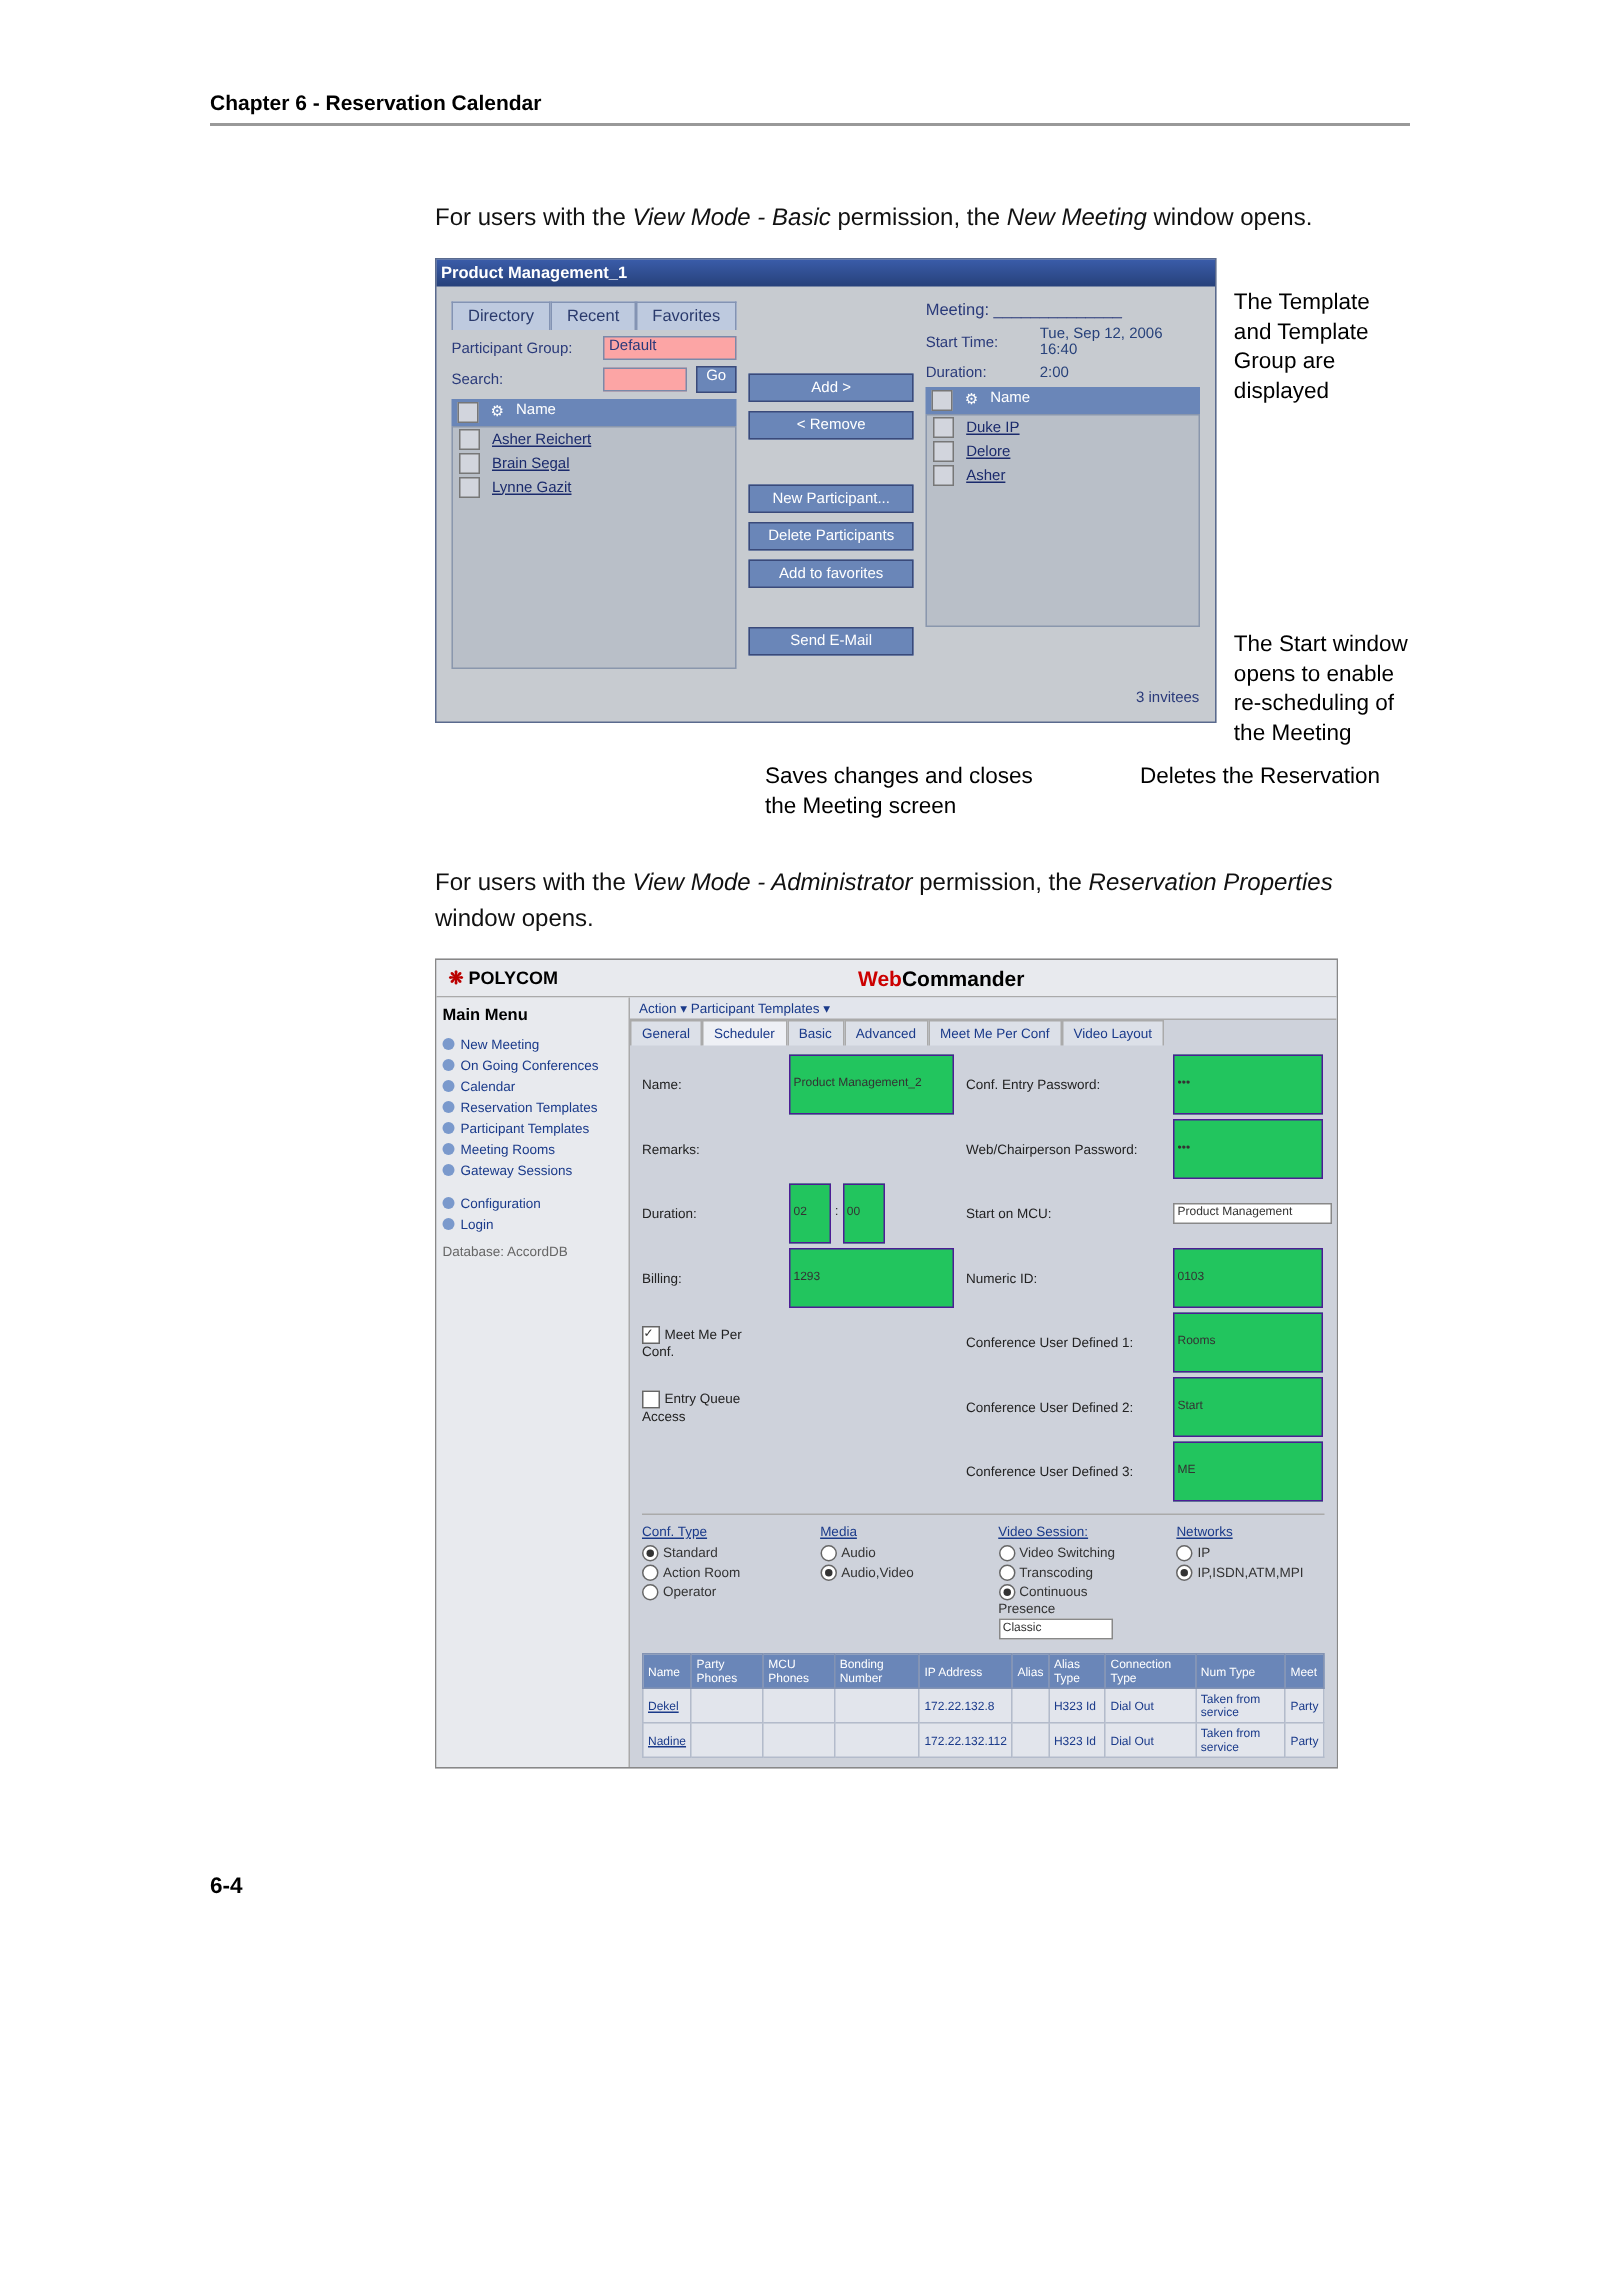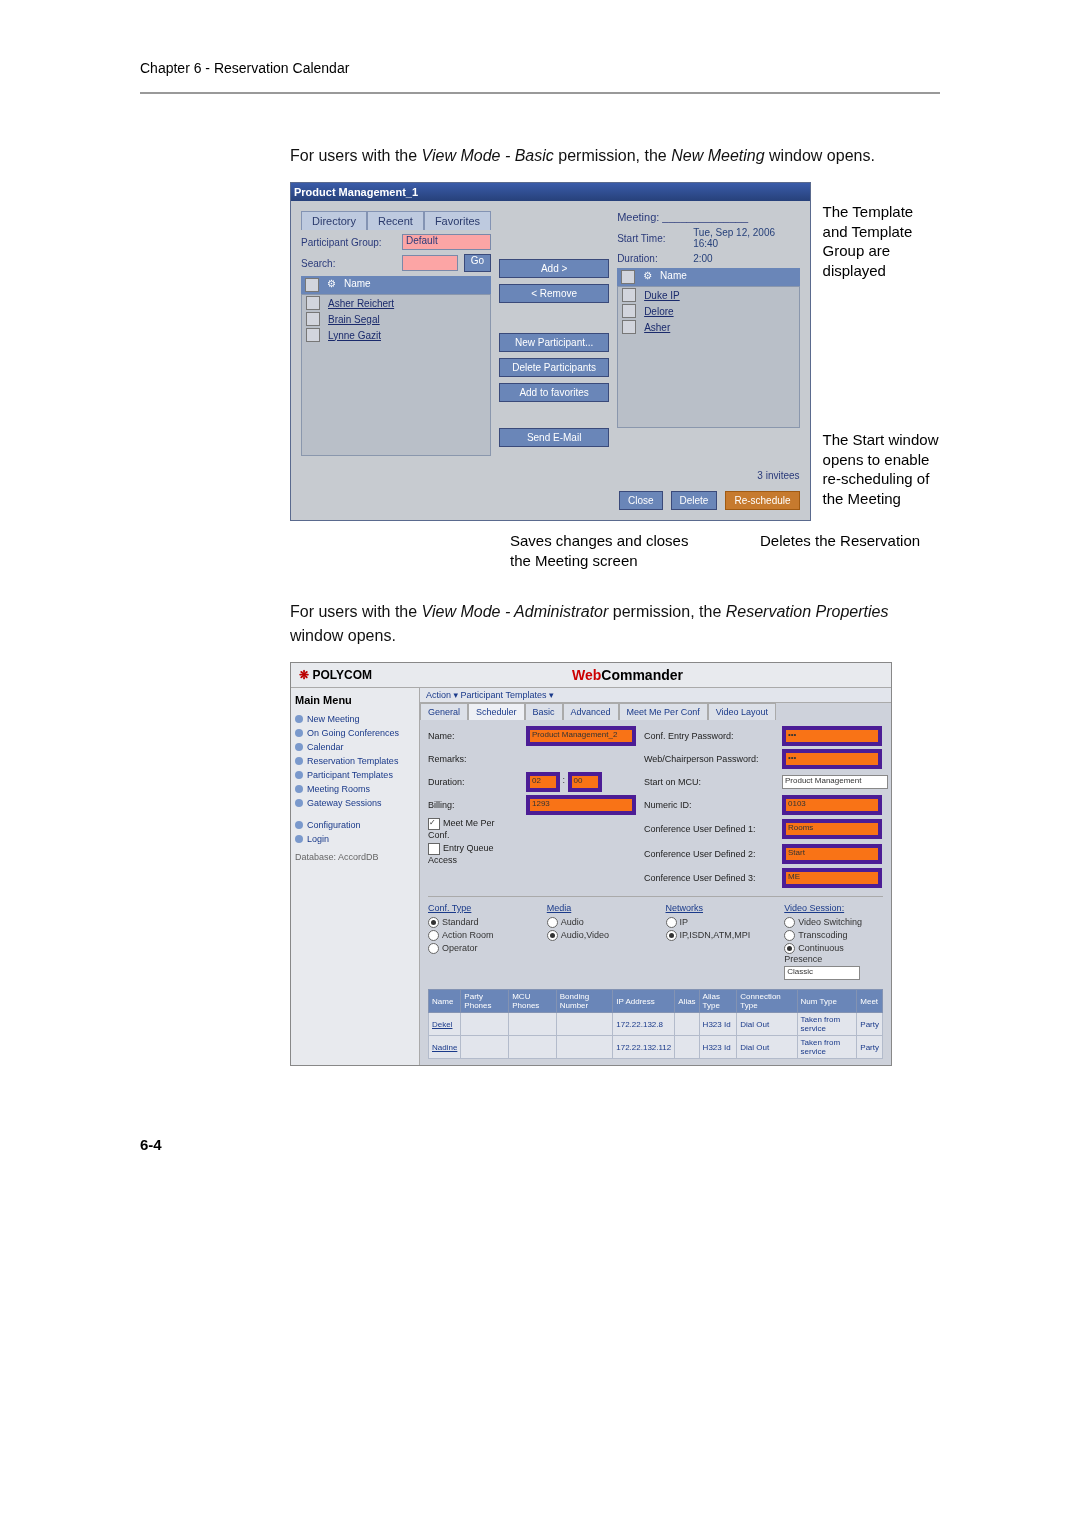--- a/index.html
+++ b/index.html
@@ -8,22 +8,22 @@
     background: #fff;
     font-family: Arial, Helvetica, sans-serif;
     color: #000;
     width: 1080px;
   }
   .page {
     padding: 60px 140px 60px 140px;
   }
   .chapter-title {
     font-size: 14px;
-    font-weight: normal;
-    margin-bottom: 16px;
+    font-weight: bold;
+    margin-bottom: 6px;
   }
   .hr {
     border: none;
     border-top: 2px solid #999;
     margin: 0 0 50px 0;
   }
   .body-text {
     font-size: 16px;
     line-height: 1.5;
     margin: 0 0 14px 0;
@@ -213,21 +213,21 @@
   .fig2-tab {
     padding:3px 7px;border:1px solid #aaa;border-bottom:none;background:#dce0e8;
     font-size:9px;color:#1a3a8a;
   }
   .fig2-tab.sel { background:#eef0f5; }
   .fig2-form { padding:6px 8px;background:#ced2db; }
   .fig2-grid {
     display:grid;grid-template-columns: 90px 110px 130px 100px;gap:3px 8px;align-items:center;
   }
   .fig2-lbl { font-size:9px;color:#222; }
-  .fig2-input { background:#f97316;border:4px solid #4c1d95;height:12px;font-size:8px;padding:0 2px; }
+  .fig2-input { background:#22c55e;border:1px solid #4c1d95;height:12px;font-size:8px;padding:13px 2px; }
   .fig2-select { background:#fff;border:1px solid #888;height:12px;font-size:8px;padding:0 2px;width:100%; }
   .fig2-cb { width:10px;height:10px;border:1px solid #666;display:inline-block;vertical-align:middle;margin-right:3px;background:#fff; }
   .fig2-cb.checked::after { content:"✓";font-size:8px;position:relative;top:-2px;left:0; }
   .fig2-rad { width:9px;height:9px;border:1px solid #666;border-radius:50%;display:inline-block;vertical-align:middle;margin-right:3px;background:#fff; }
   .fig2-rad.sel::after { content:"";display:block;width:5px;height:5px;background:#333;border-radius:50%;margin:2px; }
   .fig2-section-row { display:flex;gap:20px;margin-top:8px;border-top:1px solid #aaa;padding-top:6px; }
   .fig2-section { flex:1; }
   .fig2-section-hdr { text-decoration:underline;color:#1a3a8a;margin-bottom:3px; }
   .fig2-optline { padding:1px 0; }
   .fig2-table {
@@ -338,25 +338,20 @@
               <div class="fig1-list-row">
                   <span class="fig1-cb"></span>
                   <span class="link">Asher</span>
                 </div>
             </div>
           </div>
         </div>
         <div class="fig1-below">
           <span></span>
           <span>3 invitees</span>
-        </div>
-        <div class="fig1-bottom-btns">
-          <div class="fig1-bottom-btn">Close</div>
-          <div class="fig1-bottom-btn">Delete</div>
-          <div class="fig1-bottom-btn re">Re-schedule</div>
         </div>
       </div>
       <div class="fig1-annot-right">
         <div class="a1">The Template and Template Group are displayed</div>
         <div class="a2">The Start window opens to enable re-scheduling of the Meeting</div>
       </div>
     </div>
     <div class="fig1-lowerannots">
       <div style="margin-left:190px">Saves changes and closes the Meeting screen</div>
       <div>Deletes the Reservation</div>
@@ -446,30 +441,30 @@
                 <div class="fig2-optline"><span class="fig2-rad sel"></span><span>Standard</span></div>
                 <div class="fig2-optline"><span class="fig2-rad"></span><span>Action Room</span></div>
                 <div class="fig2-optline"><span class="fig2-rad"></span><span>Operator</span></div>
               </div>
               <div class="fig2-section">
                 <div class="fig2-section-hdr">Media</div>
                 <div class="fig2-optline"><span class="fig2-rad"></span><span>Audio</span></div>
                 <div class="fig2-optline"><span class="fig2-rad sel"></span><span>Audio,Video</span></div>
               </div>
               <div class="fig2-section">
-                <div class="fig2-section-hdr">Networks</div>
-                <div class="fig2-optline"><span class="fig2-rad"></span><span>IP</span></div>
-                <div class="fig2-optline"><span class="fig2-rad sel"></span><span>IP,ISDN,ATM,MPI</span></div>
-              </div>
-              <div class="fig2-section">
                 <div class="fig2-section-hdr">Video Session:</div>
                 <div class="fig2-optline"><span class="fig2-rad"></span><span>Video Switching</span></div>
                 <div class="fig2-optline"><span class="fig2-rad"></span><span>Transcoding</span></div>
                 <div class="fig2-optline"><span class="fig2-rad sel"></span><span>Continuous Presence</span></div>
                 <div class="fig2-optline"><span class="fig2-select" style="display:inline-block;width:70px">Classic</span></div>
+              </div>
+              <div class="fig2-section">
+                <div class="fig2-section-hdr">Networks</div>
+                <div class="fig2-optline"><span class="fig2-rad"></span><span>IP</span></div>
+                <div class="fig2-optline"><span class="fig2-rad sel"></span><span>IP,ISDN,ATM,MPI</span></div>
               </div>
             </div>
 
             <table class="fig2-table">
               <thead>
                 <tr>
                   <th>Name</th>
                   <th>Party Phones</th>
                   <th>MCU Phones</th>
                   <th>Bonding Number</th>

